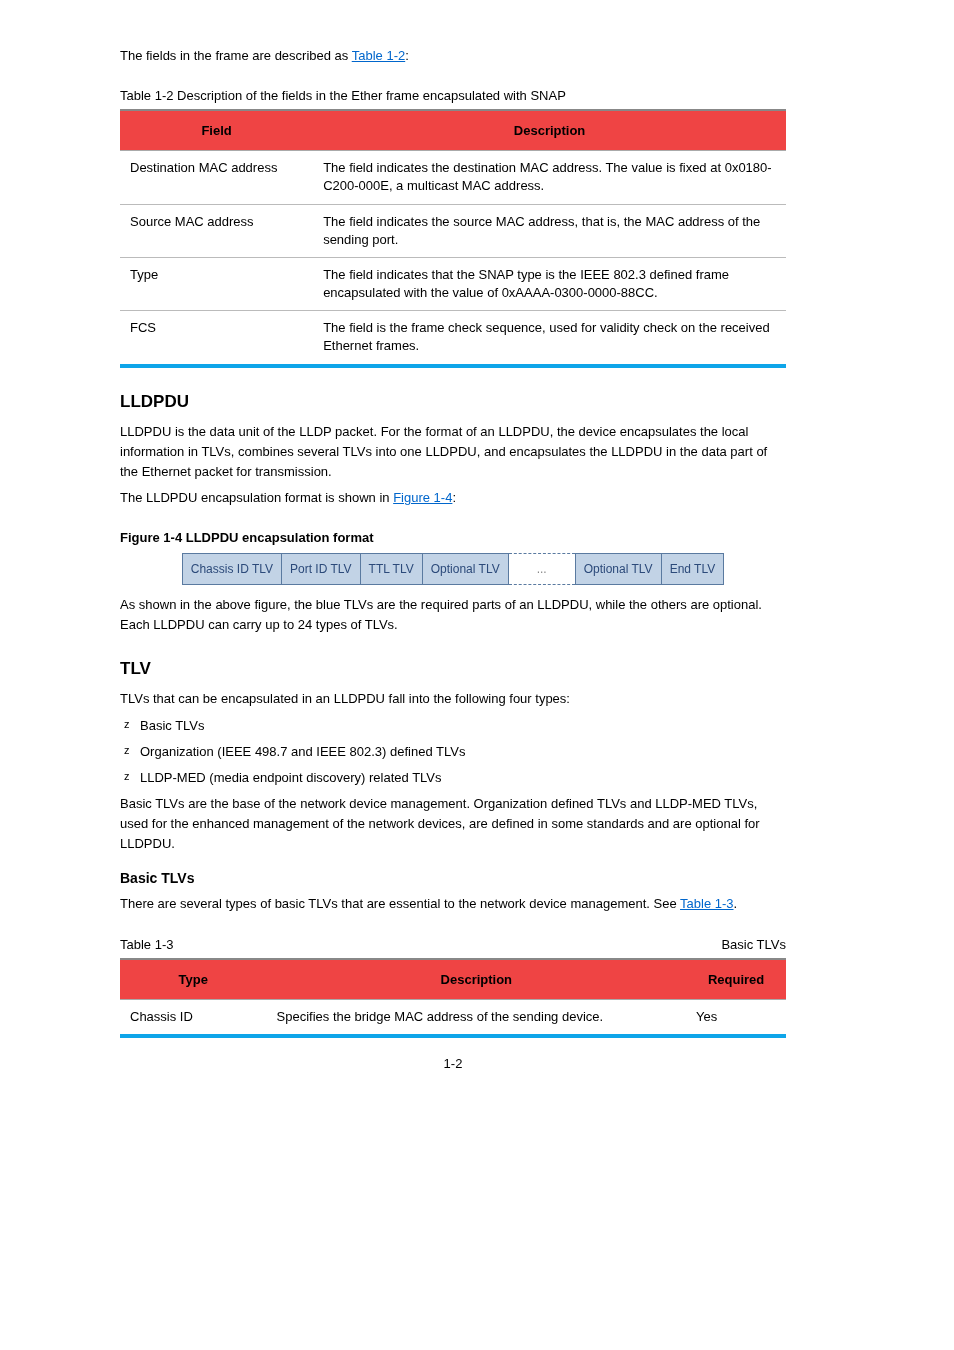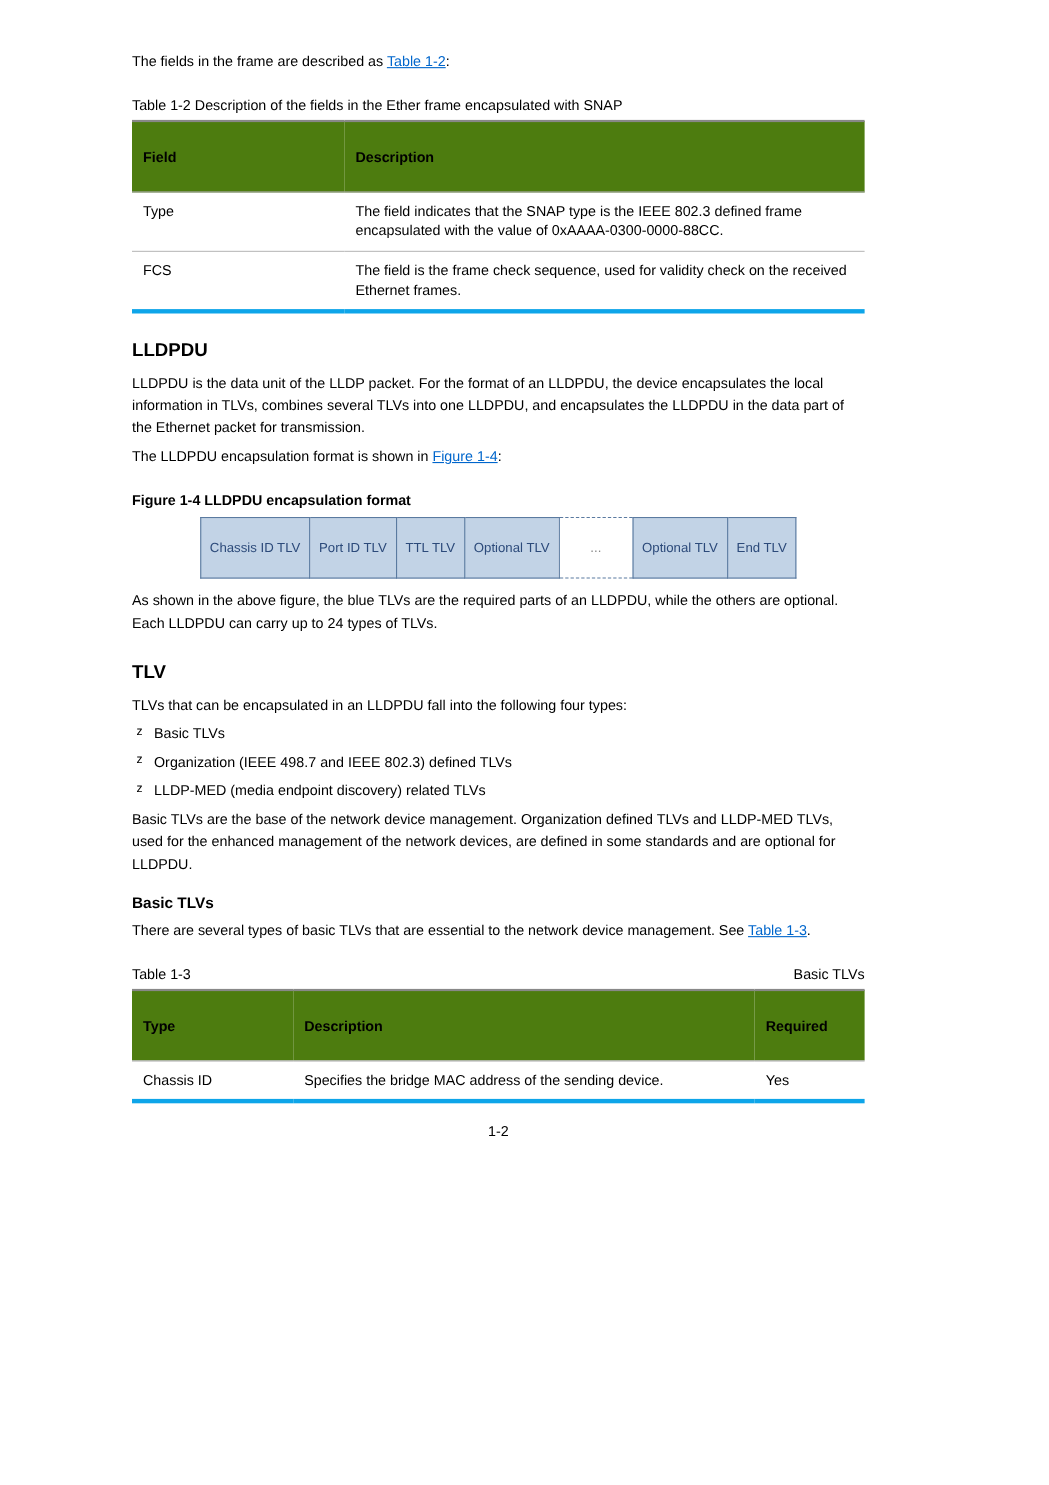--- a/index.html
+++ b/index.html
@@ -7,26 +7,26 @@
   .page { width: 876px; padding: 40px 90px 60px 120px; }
   .p { font-size: 13px; line-height: 1.55; margin: 6px 0; }
   .link { color: #0066cc; text-decoration: underline; }
   .list-item { font-size: 13px; line-height: 1.55; margin: 6px 0; padding-left: 20px; position: relative; }
   .list-item::before { content: "z"; font-family: "Wingdings", sans-serif; position: absolute; left: 4px; top: 0; font-size: 11px; }
   .h2 { font-size: 17px; font-weight: bold; margin: 24px 0 10px 0; }
   .h3 { font-size: 14px; font-weight: bold; margin: 16px 0 8px 0; }
   .captionrow { display: flex; justify-content: space-between; font-size: 13px; font-weight: normal; margin: 22px 0 6px 0; }
   .caption-center { text-align: left; font-size: 13px; font-weight: bold; margin: 22px 0 8px 0; }
   table.data { width: 100%; border-collapse: collapse; font-size: 13px; }
-  table.data th { background: #4d7c0f; text-align: left; padding: 24px 10px; border-top: 2px solid #888; border-bottom: 1px solid #aaa; font-weight: bold; }
+  table.data th { background: #ef4444; text-align: center; padding: 12px 10px; border-top: 2px solid #888; border-bottom: 1px solid #aaa; font-weight: bold; }
   table.data td { padding: 8px 10px; border-bottom: 1px solid #bbb; vertical-align: top; line-height: 1.4; }
   table.data tr:last-child td { border-bottom: 4px solid #0ea5e9; }
   .diagram-wrap { text-align: center; margin: 6px 0 10px 0; }
   table.diagram { border-collapse: collapse; margin: 0 auto; font-size: 12px; }
-  table.diagram td { border: 1px solid #5a7aa0; background: #c2d3e6; color: #2c4a7a; padding: 20px 8px; white-space: nowrap; }
+  table.diagram td { border: 1px solid #5a7aa0; background: #c2d3e6; color: #2c4a7a; padding: 8px 8px; white-space: nowrap; }
   table.diagram td.dash { border-style: dashed; background: #fff; color: #888; padding: 4px 28px; }
   .footer { text-align: center; font-size: 13px; margin-top: 18px; }
 </style>
 </head>
 <body>
 
 <div class="page">
 
   <p class="p">
     <span>The fields in the frame are described as </span><span class="link">Table 1-2</span><span>:</span>
@@ -37,20 +37,28 @@
   </div>
 
   <table class="data">
     <thead>
       <tr>
         <th style="width:29%">Field</th>
         <th>Description</th>
       </tr>
     </thead>
     <tbody>
+      <tr>
+        <td>Destination MAC address</td>
+        <td>The field indicates the destination MAC address. The value is fixed at 0x0180-C200-000E, a multicast MAC address.</td>
+      </tr>
+      <tr>
+        <td>Source MAC address</td>
+        <td>The field indicates the source MAC address, that is, the MAC address of the sending port.</td>
+      </tr>
       <tr>
         <td>Type</td>
         <td>The field indicates that the SNAP type is the IEEE 802.3 defined frame encapsulated with the value of 0xAAAA-0300-0000-88CC.</td>
       </tr>
       <tr>
         <td>FCS</td>
         <td>The field is the frame check sequence, used for validity check on the received Ethernet frames.</td>
       </tr>
     </tbody>
   </table>

